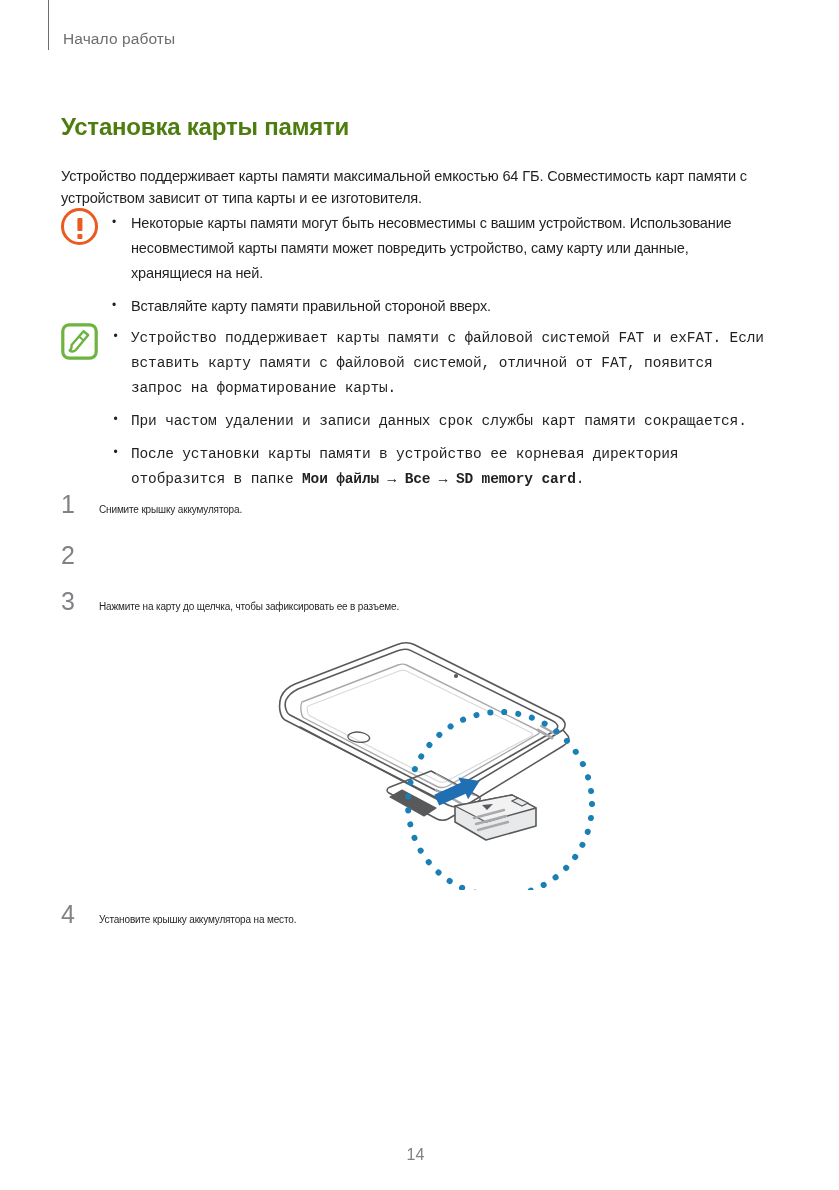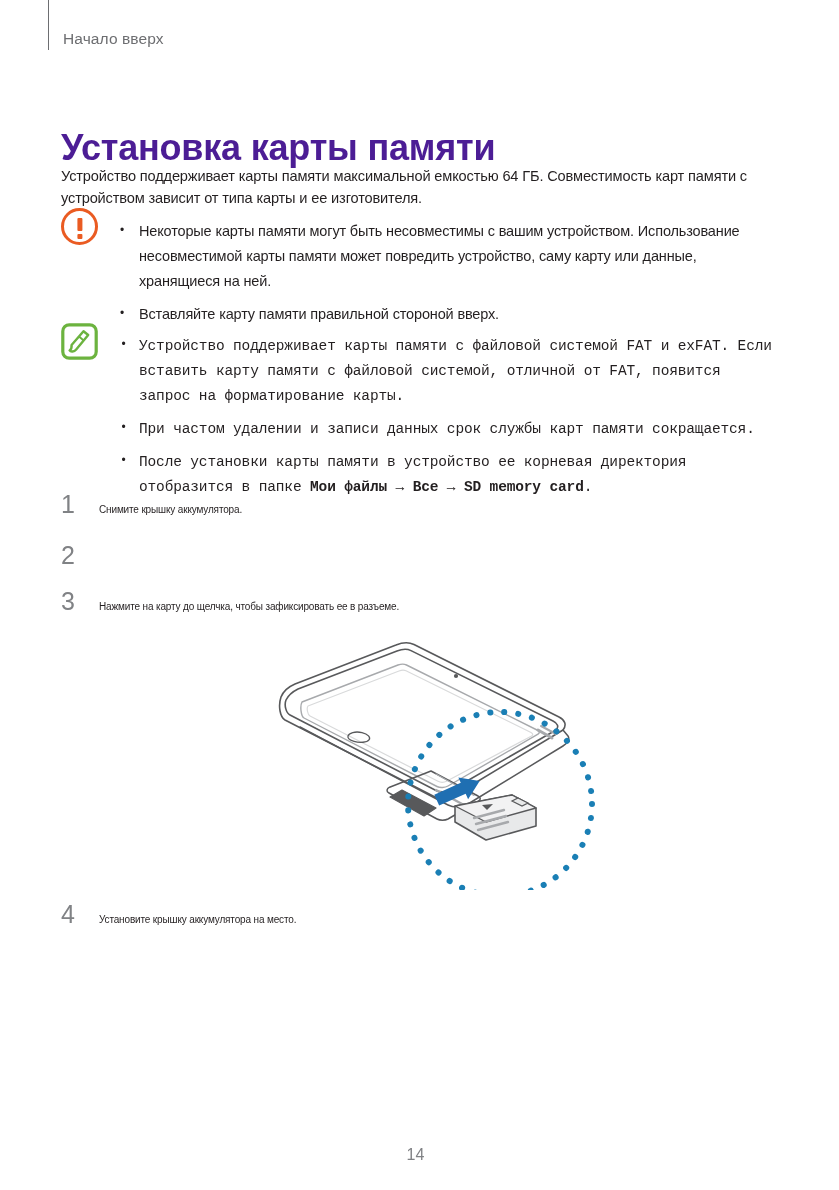--- a/index.html
+++ b/index.html
@@ -46,24 +46,24 @@
     font-size: 15.5px;
     letter-spacing: 0.1px;
     color: #6d6e71;
     white-space: nowrap;
   }
 
   
   .section-title {
     position: absolute;
     left: 61px;
-    top: 103px;
-    font-size: 36px;
+    top: 97px;
+    font-size: 24px;
     font-weight: bold;
-    color: #4c1d95;
+    color: #4d7c0f;
     letter-spacing: -0.2px;
     white-space: nowrap;
   }
 
   
   .intro {
     position: absolute;
     left: 61px;
     top: 150px;
     width: 715px;
@@ -122,21 +122,21 @@
   }
 
   
   .icon-note {
     position: relative;
     width: 37px;
     height: 37px;
   }
 
   .callout-list {
-    margin: 14px;
+    margin: 6px;
     padding: 0;
     list-style: none;
     width: 660px;
   }
   .callout-list li {
     position: relative;
     padding-left: 22px;
     font-size: 14.5px;
     line-height: 25px;
     letter-spacing: -0.15px;
@@ -210,21 +210,21 @@
     color: #808285;
   }
 </style>
 </head>
 <body>
 
 <div class="page">
 
   <div class="page-header">
     <div class="header-rule"></div>
-    <div class="header-text">Начало вверх</div>
+    <div class="header-text">Начало работы</div>
   </div>
 
   <h1 class="section-title">Установка карты памяти</h1>
 
   <p class="intro">Устройство поддерживает карты памяти максимальной емкостью 64 ГБ. Совместимость карт памяти с устройством зависит от типа карты и ее изготовителя.</p>
 
   <div class="callout callout-warning">
     <div class="callout-icon">
       <div class="icon-warning"></div>
     </div>

